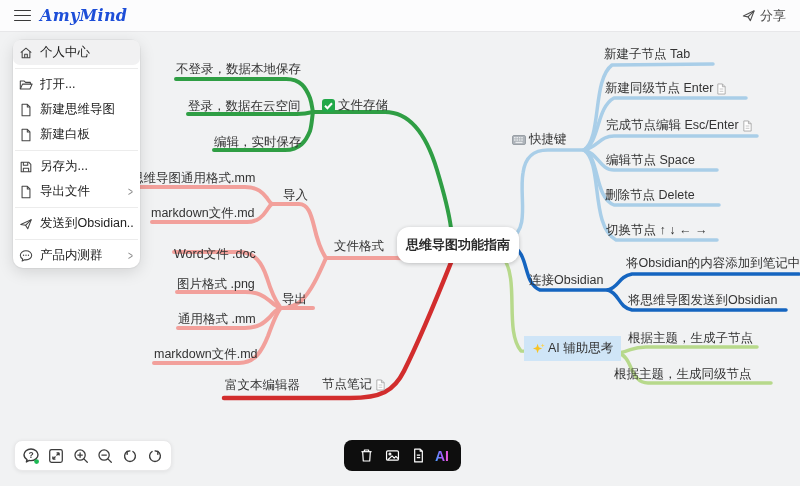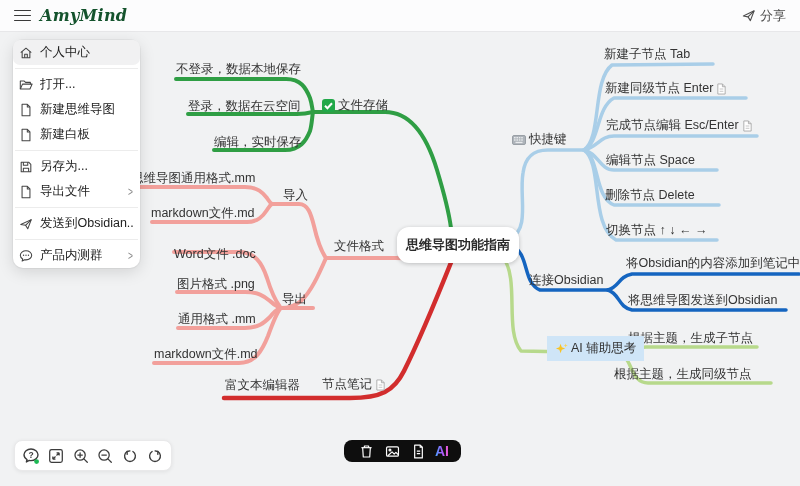--- a/index.html
+++ b/index.html
@@ -6,21 +6,21 @@
   html,body { width:800px; height:486px; overflow:hidden; font-family:"Liberation Sans","DejaVu Sans",sans-serif; }
   body { background:#f1f2f3; position:relative; }
 
   
   .topbar { position:absolute; left:0; top:0; width:800px; height:32px; background:#fcfcfd;
             border-bottom:1px solid #e7e7e9; display:flex; align-items:center; z-index:5; }
   .hamburger { width:17px; height:12px; margin-left:14px; display:flex; flex-direction:column;
                justify-content:space-between; cursor:pointer; }
   .hamburger span { display:block; height:1.8px; background:#3a3a3a; border-radius:1px; }
   .logo { margin-left:9px; font-family:"DejaVu Serif",serif; font-style:italic; font-weight:700;
-          font-size:16px; color:#14532d; letter-spacing:.3px; }
+          font-size:16px; color:#1d4ed8; letter-spacing:.3px; }
   .share { margin-left:auto; margin-right:14px; display:flex; align-items:center; gap:4px;
            color:#4e4e4e; font-size:13px; cursor:pointer; }
 
   
   .menu { position:absolute; left:13px; top:40px; width:127px; background:#fff; border-radius:10px;
           box-shadow:0 4px 16px rgba(0,0,0,.13), 0 0 0 1px rgba(0,0,0,.04); z-index:10; }
   .mi { height:25px; display:flex; align-items:center; gap:7px; padding:0 6px; border-radius:7px;
         font-size:12.5px; color:#222; cursor:pointer; white-space:nowrap; }
   .mi.sel { background:#f1f1f2; }
   .mi svg { flex:0 0 auto; }
@@ -29,30 +29,30 @@
   .mdiv { height:1px; background:#ececec; margin:3px 2px; }
 
   
   .map-svg { position:absolute; left:0; top:0; z-index:1; }
   .map-svg path { fill:none; stroke-linecap:round; stroke-linejoin:round; }
   .mnode { position:absolute; font-size:12.5px; color:#333; white-space:nowrap; z-index:2;
            display:flex; align-items:center; gap:3px; cursor:pointer; }
   .root-node { position:absolute; left:397px; top:227px; z-index:3; background:#fff; border-radius:12px;
                padding:9px 9px; font-size:13px; font-weight:bold; color:#2b2b2b;
                box-shadow:0 1px 4px rgba(0,0,0,.22); cursor:pointer; white-space:nowrap; }
-  .ai-node { position:absolute; left:547px; top:336px; z-index:3; background:#cfe5f7; border-radius:0;
+  .ai-node { position:absolute; left:524px; top:336px; z-index:3; background:#cfe5f7; border-radius:0;
              padding:4px 8px; font-size:12.5px; color:#333; display:flex; align-items:center; gap:3px;
              cursor:pointer; white-space:nowrap; }
 
   
   .tl { position:absolute; left:14px; top:440px; width:158px; height:31px; background:#fff;
         border:1px solid #e9e9ea; border-radius:8px; box-shadow:0 1px 4px rgba(0,0,0,.07);
         display:flex; align-items:center; justify-content:space-around; padding:0 4px; z-index:6; }
   .tl .tbtn { width:22px; height:22px; display:flex; align-items:center; justify-content:center; cursor:pointer; }
-  .tc { position:absolute; left:344px; top:440px; width:117px; height:22px; background:#0e0e0e;
+  .tc { position:absolute; left:344px; top:440px; width:117px; height:31px; background:#0e0e0e;
         border-radius:8px; display:flex; align-items:center; justify-content:space-around;
         padding:0 9px; z-index:6; }
   .tc .tbtn { width:20px; height:20px; display:flex; align-items:center; justify-content:center; cursor:pointer; }
   .ai-grad { font-size:14px; font-weight:bold; background:linear-gradient(90deg,#41a7ff,#a55bff,#ff5bd6);
              -webkit-background-clip:text; background-clip:text; color:transparent; cursor:pointer; }
 </style>
 </head>
 <body>
 
 <svg class="map-svg" width="800" height="486" viewBox="0 0 800 486">

